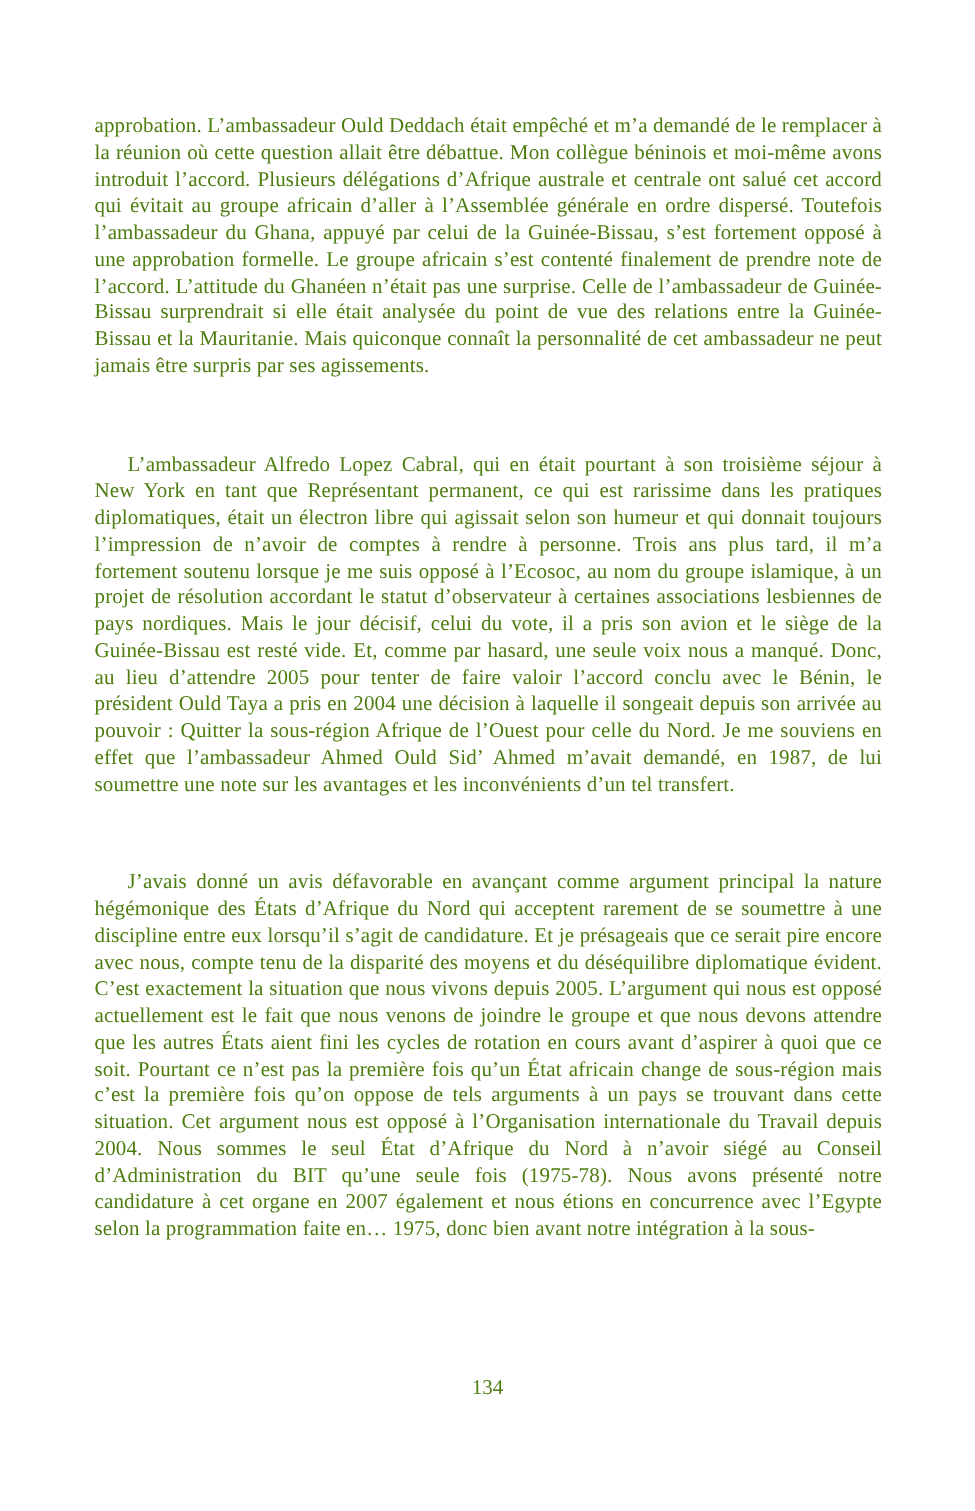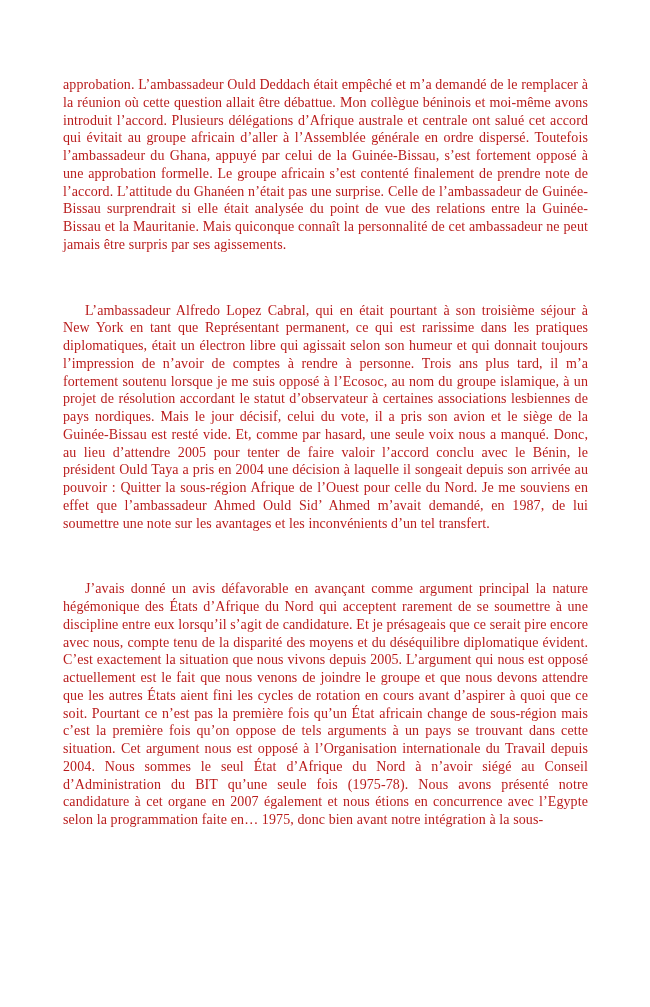--- a/index.html
+++ b/index.html
@@ -7,21 +7,21 @@
     padding: 0;
     background: #ffffff;
   }
   .page {
     position: relative;
     width: 650px;
     height: 1007px;
     background: #ffffff;
     overflow: hidden;
     font-family: "Liberation Serif", "DejaVu Serif", serif;
-    color: #b91c1c;
+    color: #4d7c0f;
   }
   .text-block {
     position: absolute;
     top: 76px;
     left: 63px;
     width: 525px;
     font-size: 14px;
     line-height: 17.75px;
     text-align: justify;
     letter-spacing: 0.1px;
@@ -47,13 +47,14 @@
 </style>
 </head>
 <body>
 
 <div class="page">
   <main class="text-block">
     <p class="no-indent">approbation. L’ambassadeur Ould Deddach était empêché et m’a demandé de le remplacer à la réunion où cette question allait être débattue. Mon collègue béninois et moi-même avons introduit l’accord. Plusieurs délégations d’Afrique australe et centrale ont salué cet accord qui évitait au groupe africain d’aller à l’Assemblée générale en ordre dispersé. Toutefois l’ambassadeur du Ghana, appuyé par celui de la Guinée-Bissau, s’est fortement opposé à une approbation formelle. Le groupe africain s’est contenté finalement de prendre note de l’accord. L’attitude du Ghanéen n’était pas une surprise. Celle de l’ambassadeur de Guinée-Bissau surprendrait si elle était analysée du point de vue des relations entre la Guinée-Bissau et la Mauritanie. Mais quiconque connaît la personnalité de cet ambassadeur ne peut jamais être surpris par ses agissements.</p>
     <p class="indent">L’ambassadeur Alfredo Lopez Cabral, qui en était pourtant à son troisième séjour à New York en tant que Représentant permanent, ce qui est rarissime dans les pratiques diplomatiques, était un électron libre qui agissait selon son humeur et qui donnait toujours l’impression de n’avoir de comptes à rendre à personne. Trois ans plus tard, il m’a fortement soutenu lorsque je me suis opposé à l’Ecosoc, au nom du groupe islamique, à un projet de résolution accordant le statut d’observateur à certaines associations lesbiennes de pays nordiques. Mais le jour décisif, celui du vote, il a pris son avion et le siège de la Guinée-Bissau est resté vide. Et, comme par hasard, une seule voix nous a manqué. Donc, au lieu d’attendre 2005 pour tenter de faire valoir l’accord conclu avec le Bénin, le président Ould Taya a pris en 2004 une décision à laquelle il songeait depuis son arrivée au pouvoir : Quitter la sous-région Afrique de l’Ouest pour celle du Nord. Je me souviens en effet que l’ambassadeur Ahmed Ould Sid’ Ahmed m’avait demandé, en 1987, de lui soumettre une note sur les avantages et les inconvénients d’un tel transfert.</p>
     <p class="indent">J’avais donné un avis défavorable en avançant comme argument principal la nature hégémonique des États d’Afrique du Nord qui acceptent rarement de se soumettre à une discipline entre eux lorsqu’il s’agit de candidature. Et je présageais que ce serait pire encore avec nous, compte tenu de la disparité des moyens et du déséquilibre diplomatique évident. C’est exactement la situation que nous vivons depuis 2005. L’argument qui nous est opposé actuellement est le fait que nous venons de joindre le groupe et que nous devons attendre que les autres États aient fini les cycles de rotation en cours avant d’aspirer à quoi que ce soit. Pourtant ce n’est pas la première fois qu’un État africain change de sous-région mais c’est la première fois qu’on oppose de tels arguments à un pays se trouvant dans cette situation. Cet argument nous est opposé à l’Organisation internationale du Travail depuis 2004. Nous sommes le seul État d’Afrique du Nord à n’avoir siégé au Conseil d’Administration du BIT qu’une seule fois (1975-78). Nous avons présenté notre candidature à cet organe en 2007 également et nous étions en concurrence avec l’Egypte selon la programmation faite en… 1975, donc bien avant notre intégration à la sous-</p>
   </main>
+  <footer class="folio">134</footer>
 </div>
 
 </body></html>

